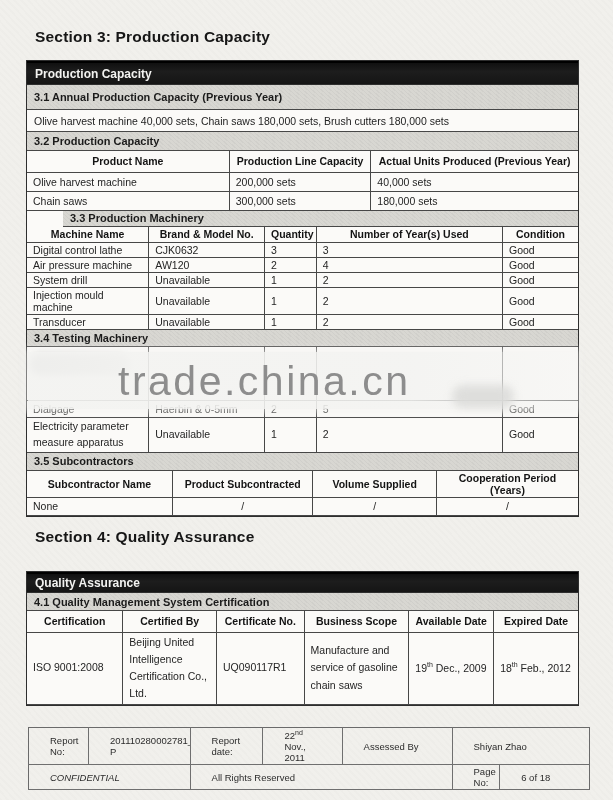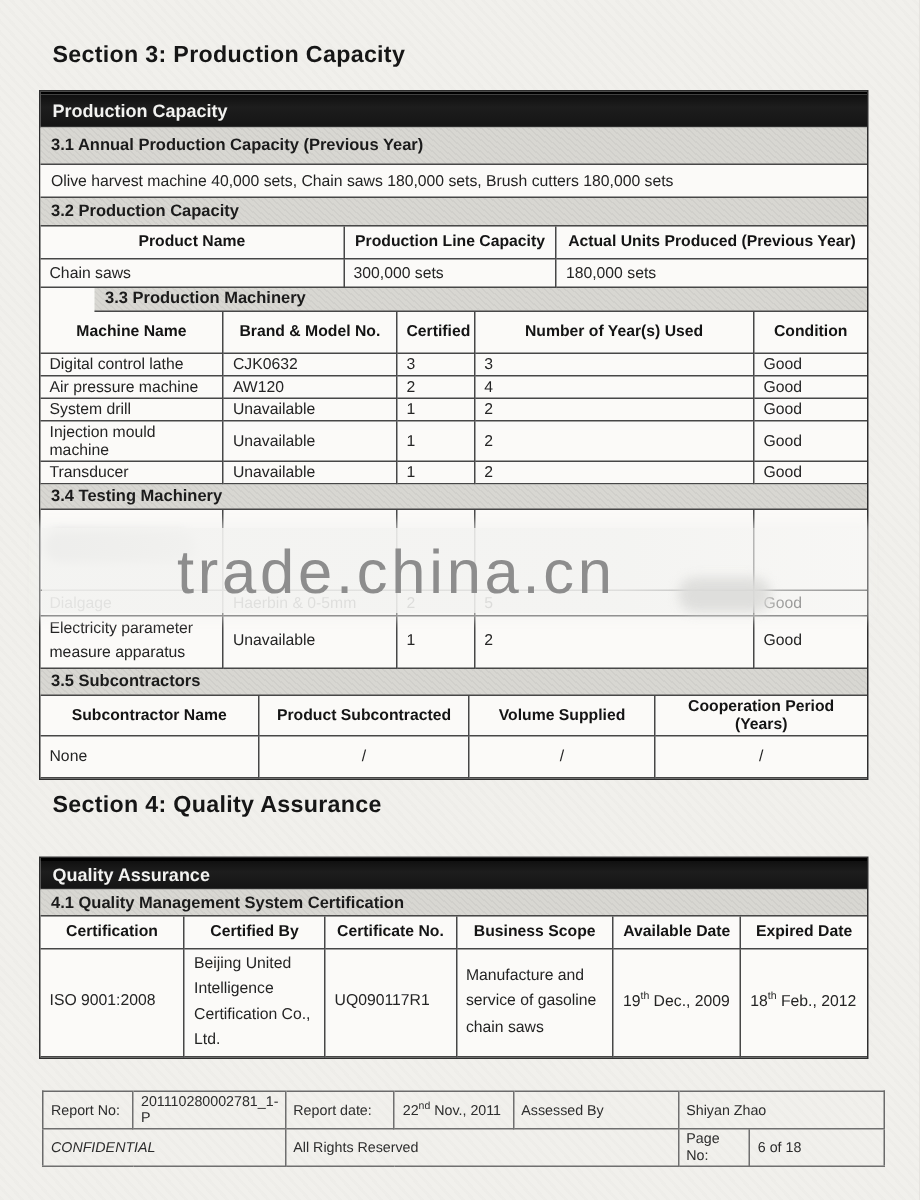--- a/index.html
+++ b/index.html
@@ -30,31 +30,31 @@
   tr:first-child > td, tr:first-child > th { border-top:0; }
   td:first-child, th:first-child { border-left:0; }
   td:last-child, th:last-child { border-right:0; }
   th { font-weight:bold; text-align:center; color:#141414; }
   .c { text-align:center; }
   sup { font-size:7px; }
   
   .h25{height:25px;} .h22{height:22px;} .h19{height:19px;} .h16{height:16px;margin-left:36px;} .h17{height:17px;} .h18{height:18px;}
   .r21 td, .r21 th { height:21px; }
   .r19 td { height:19px; }
-  .r16 th { height:28px; }
+  .r16 th { height:16px; }
   .r15 td { height:15px; }
   .r53 td { height:53px; }
   .r17 td { height:17px;margin-left:42px; }
   .r35 td { height:35px; line-height:1.5; }
   .r20h th { height:20px; }
-  .r18 td { height:28px; }
+  .r18 td { height:18px; }
   .r68 td { height:68px; line-height:1.65; }
   
   .footer-table { position:absolute; left:28px; top:727px; width:562px; border:1px solid #6a6a6a; background:transparent; }
-  .footer-table td { border:1px solid #6f6f6f; font-size:9.5px; height:20px; padding:1px 5px; color:#2c2c2c; }
+  .footer-table td { border:1px solid #6f6f6f; font-size:9.5px; height:20px; padding:1px 21px; color:#2c2c2c; }
   .footer-table tr:first-child > td { border-top:0; }
   .footer-table td:first-child { border-left:0; }
   .footer-table td:last-child { border-right:0; }
   .italic { font-style:italic; }
   
   .wm-band { position:absolute; left:28px; top:352px; width:548px; height:57px;
       background:linear-gradient(90deg, rgba(243,243,241,0.92) 0%, rgba(243,243,241,0.88) 70%, rgba(243,243,241,0.45) 100%);
       box-shadow:0 0 7px 4px rgba(243,243,241,0.55); }
   .wm-text { position:absolute; left:118px; top:352px; width:420px; height:58px;
       font-size:41px; font-weight:400; color:#8d8d8d; letter-spacing:2.5px; line-height:58px;
@@ -83,20 +83,25 @@
           <col style="width:25.7%">
           <col style="width:37.6%">
         </colgroup>
       <tbody>
           <tr class="r21">
         <th>Product Name</th>
         <th>Production Line Capacity</th>
         <th>Actual Units Produced (Previous Year)</th>
       </tr>
       <tr class="r19">
+        <td>Olive harvest machine</td>
+        <td>200,000 sets</td>
+        <td>40,000 sets</td>
+      </tr>
+      <tr class="r19">
         <td>Chain saws</td>
         <td>300,000 sets</td>
         <td>180,000 sets</td>
       </tr>
     </tbody>
       </table>
 
     <div class="gray-row h16">3.3 Production Machinery</div>
 
     <table>
@@ -104,21 +109,21 @@
           <col style="width:22.1%">
           <col style="width:21%">
           <col style="width:9.4%">
           <col style="width:33.8%">
           <col style="width:13.7%">
         </colgroup>
       <tbody>
           <tr class="r16">
         <th>Machine Name</th>
         <th>Brand &amp; Model No.</th>
-        <th>Certified</th>
+        <th>Quantity</th>
         <th>Number of Year(s) Used</th>
         <th>Condition</th>
       </tr>
       <tr class="r15">
         <td>Digital control lathe</td>
         <td>CJK0632</td>
         <td>3</td>
         <td>3</td>
         <td>Good</td>
       </tr>

